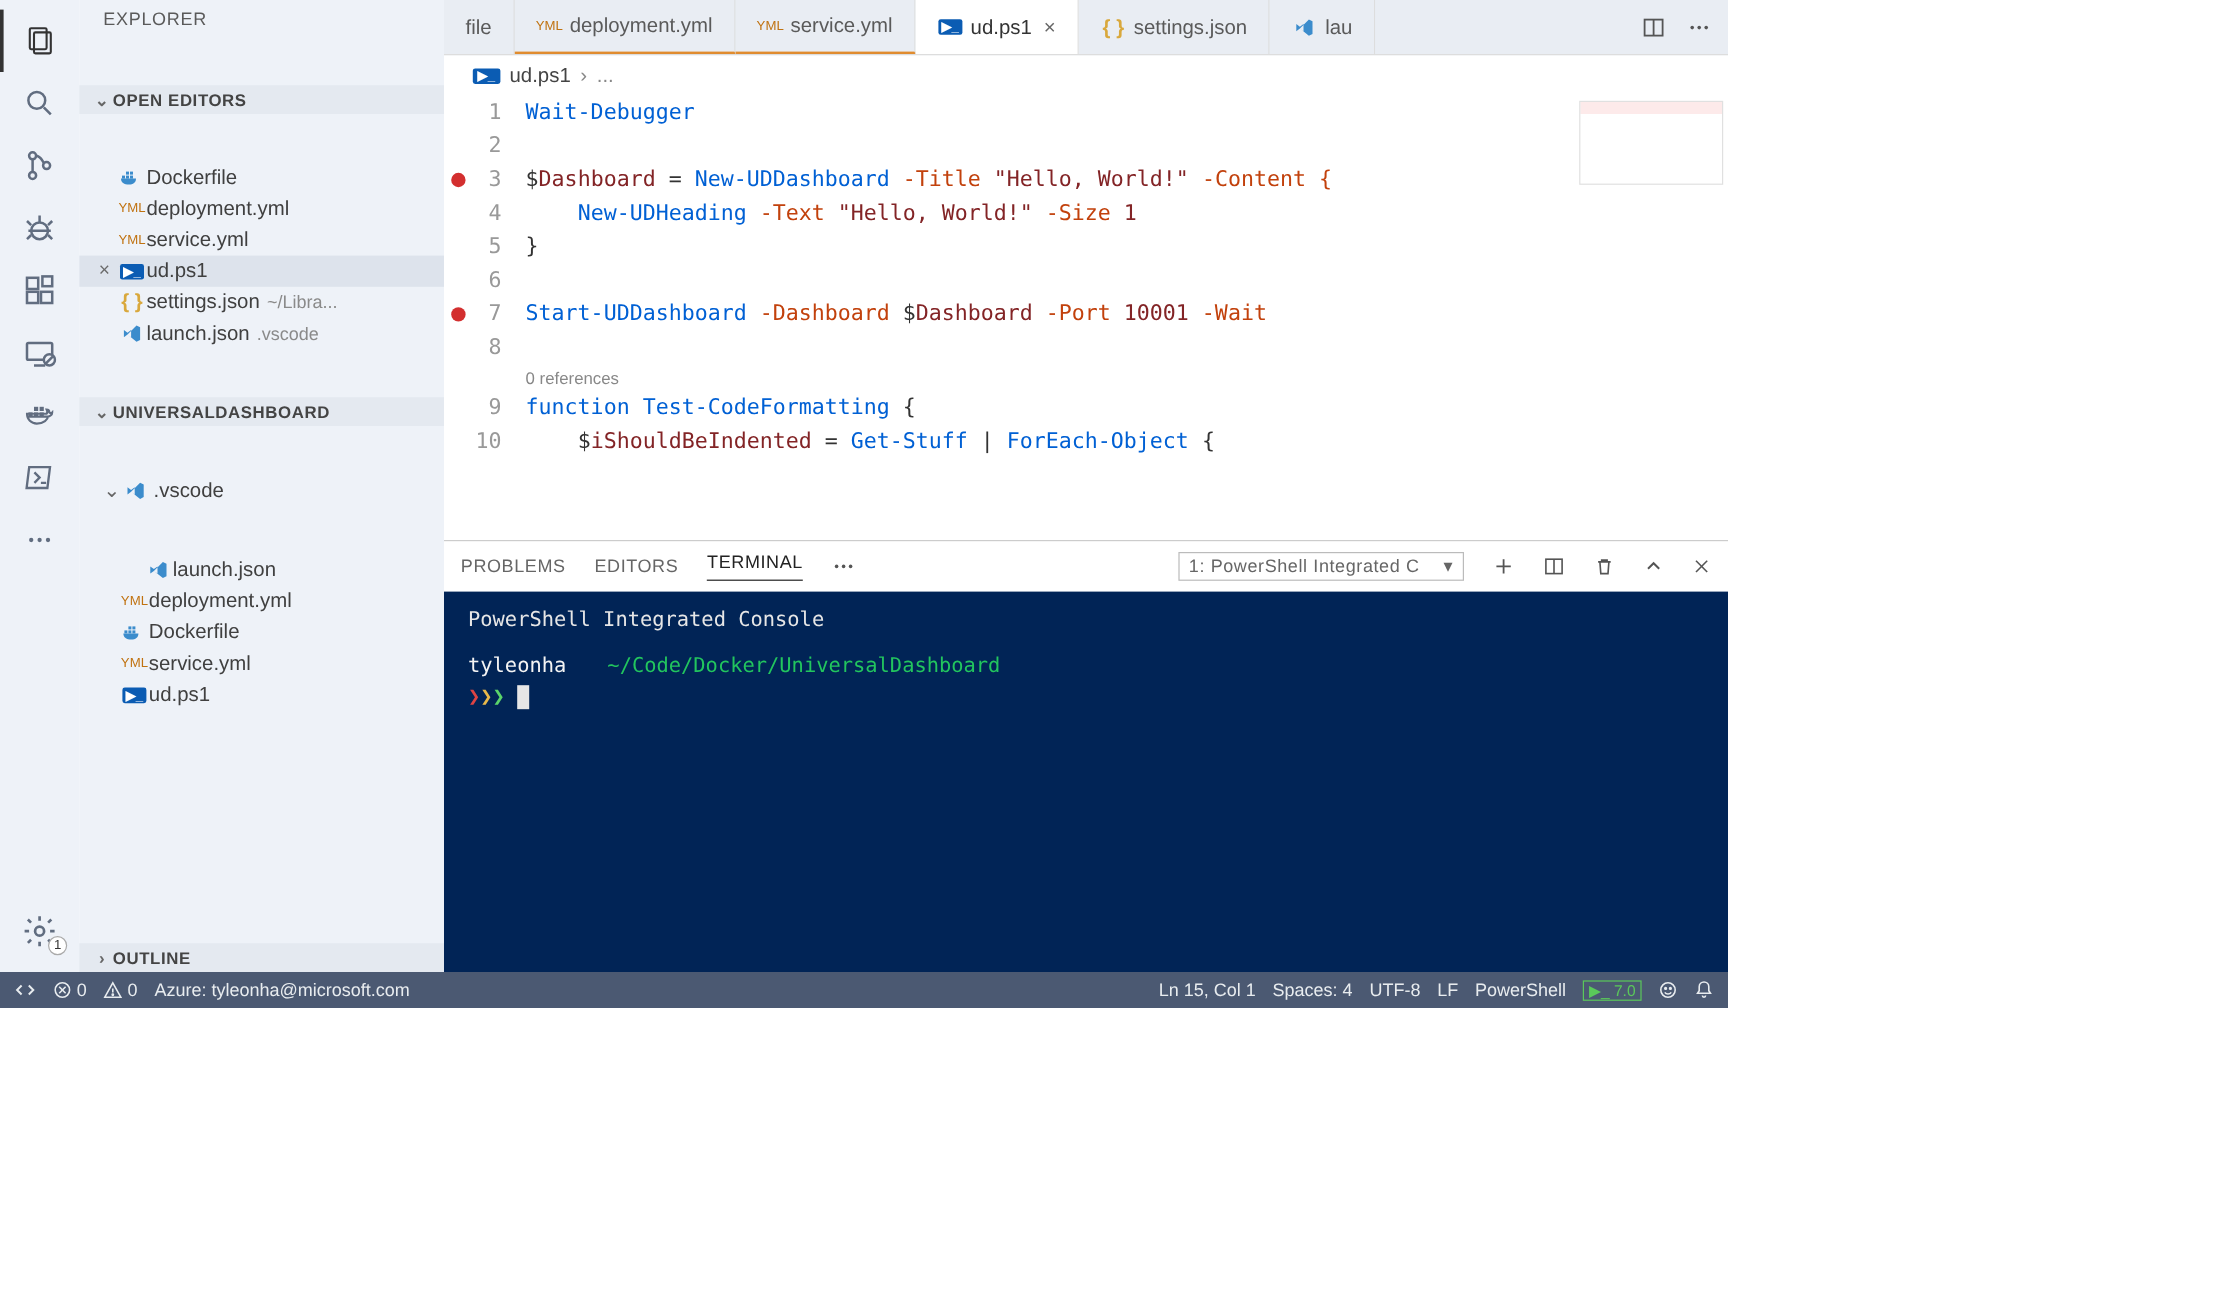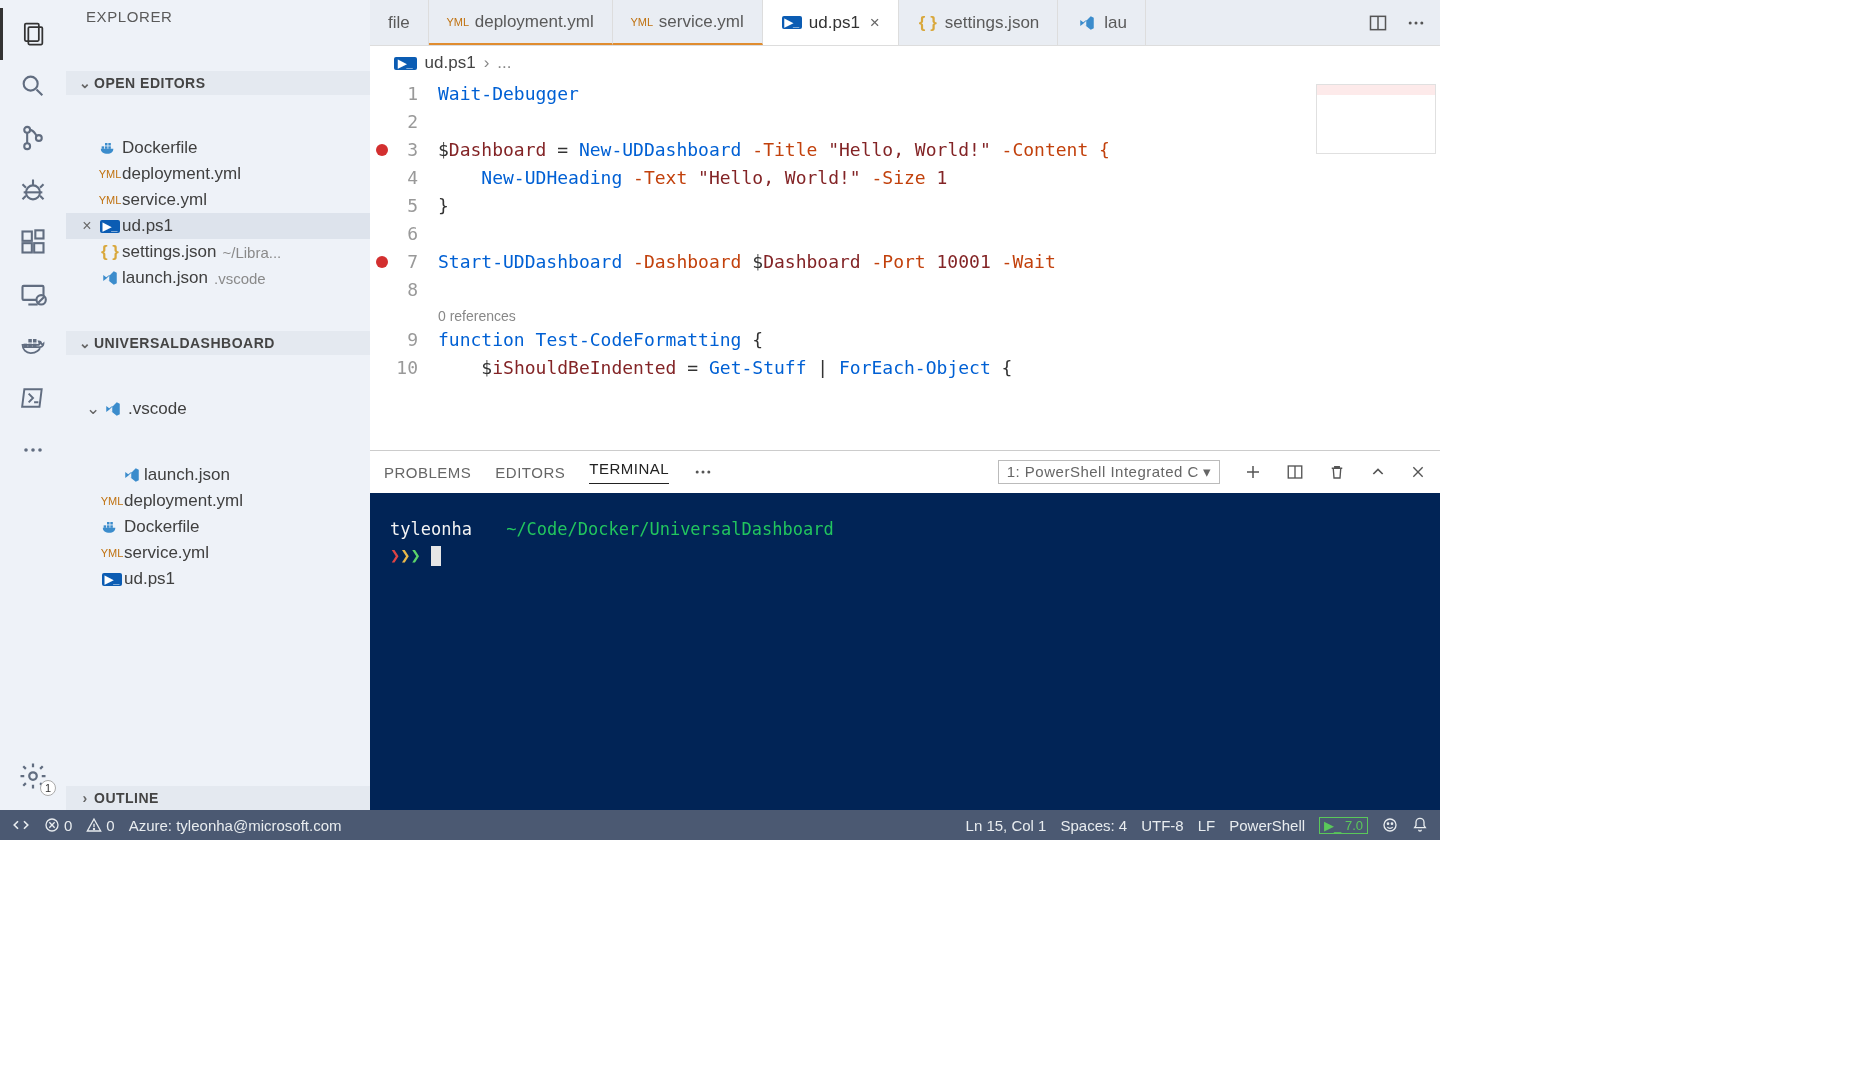--- a/index.html
+++ b/index.html
@@ -285,22 +285,22 @@
   border-bottom: 1px solid #222;
   padding-bottom: 6px;
 }
 .panel-header .spacer { flex: 1; }
 .panel-select {
   border: 1px solid #bbb;
   padding: 2px 8px;
   font-size: 15px;
   background: #fff;
   display: flex;
-  align-items: flex-start;
-  gap: 4px;
+  align-items: center;
+  gap: 20px;
 }
 .panel-actions {
   display: flex;
   gap: 24px;
   color: #555;
   align-items: center;
 }
 .terminal {
   flex: 1;
   background: #012456;
@@ -691,20 +691,21 @@
           </span>
           <span>
             <svg width="16" height="16" viewBox="0 0 24 24" stroke="currentColor" stroke-width="2">
                 <line x1="5" y1="5" x2="19" y2="19"></line>
                 <line x1="19" y1="5" x2="5" y2="19"></line>
               </svg>
           </span>
         </div>
       </div>
       <div class="terminal">
+        <div class="line">PowerShell Integrated Console</div>
         <div class="line" style="height:12px;"></div>
         <div class="line">
           <span class="term-user">tyleonha</span>
           <span> </span>
           <span class="term-path">~/Code/Docker/UniversalDashboard</span>
         </div>
         <div class="line">
           <span class="prompt-red">❯</span><span class="prompt-yellow">❯</span><span class="prompt-green">❯</span>
           <span> </span><span class="cursor"></span>
         </div>

